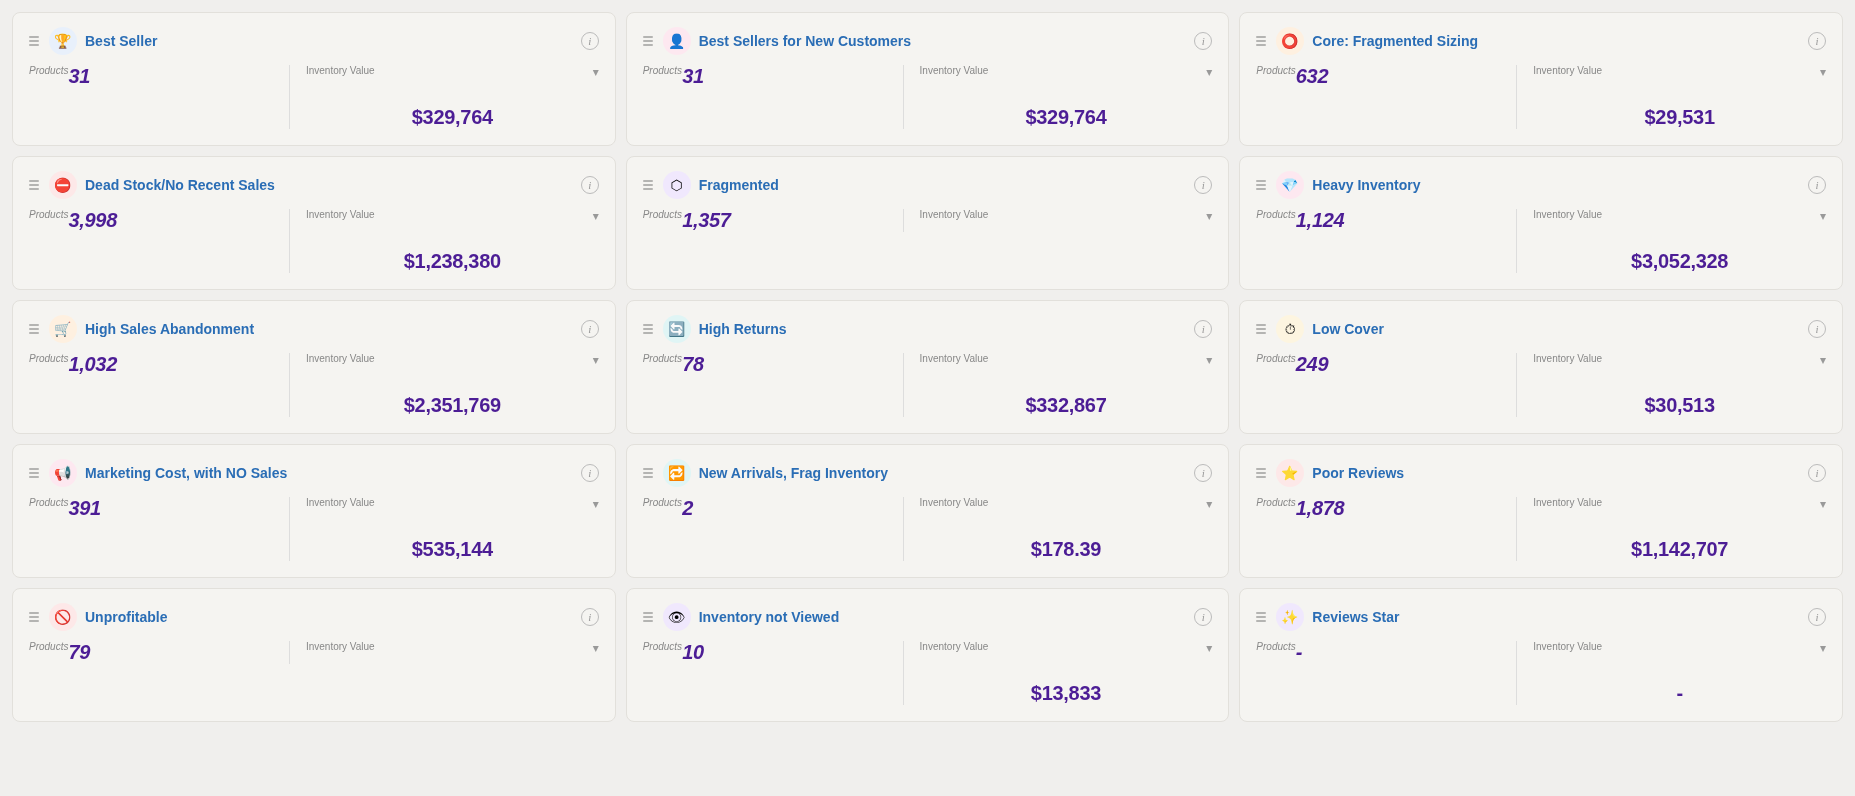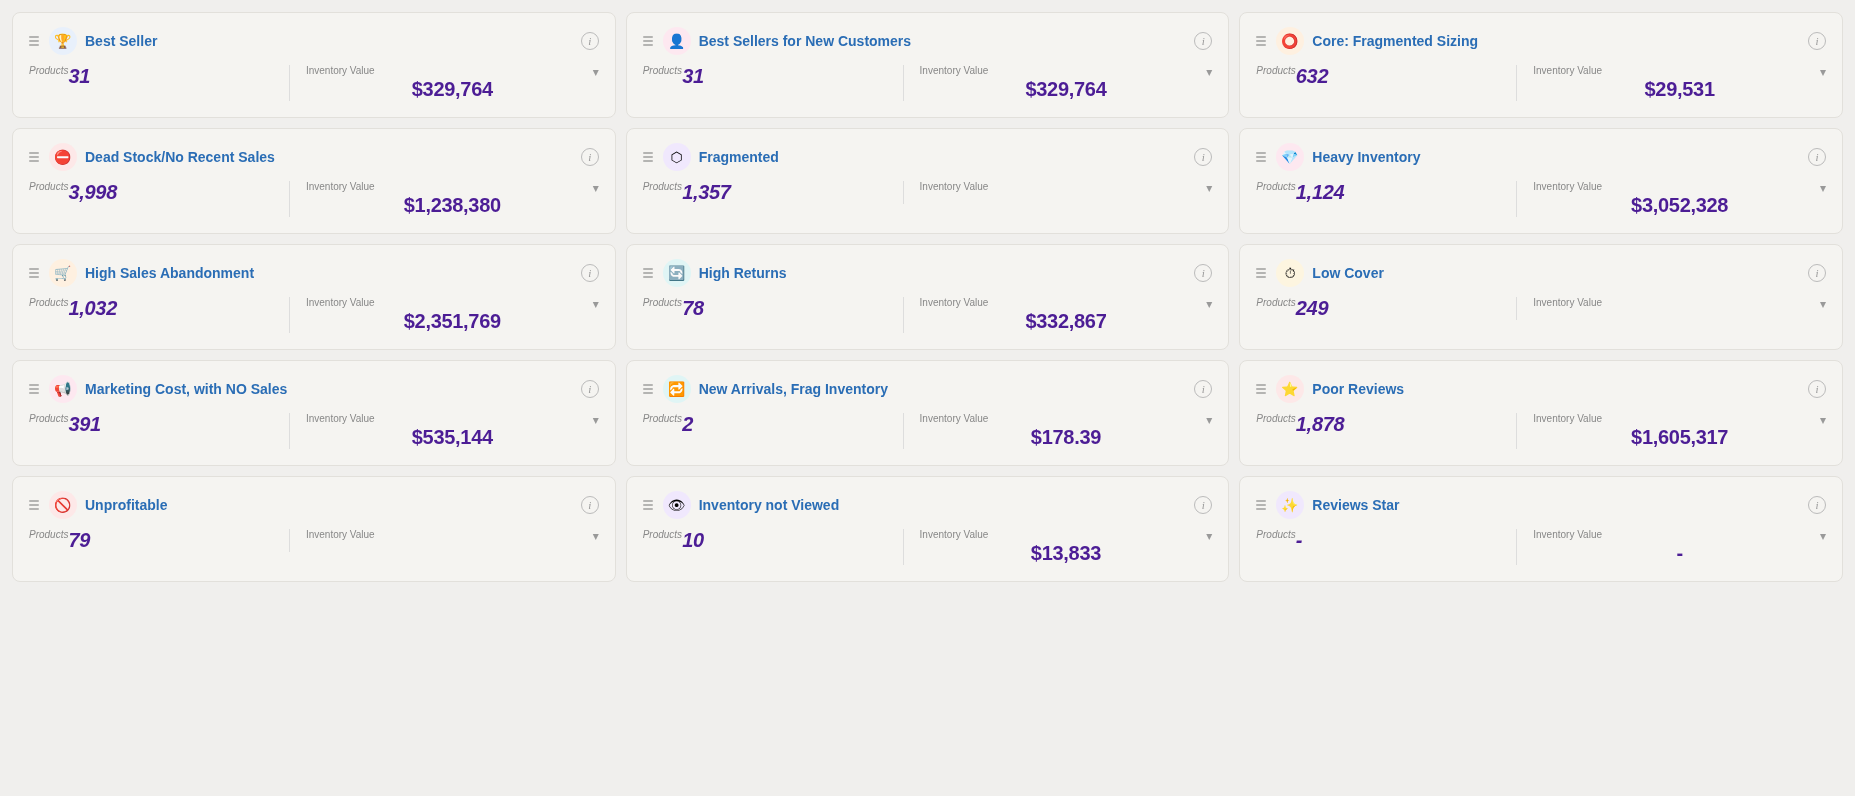--- a/index.html
+++ b/index.html
@@ -106,20 +106,21 @@
       width: 1px;
       background: #ddd;
       margin: 0 16px;
       align-self: stretch;
     }
     .metric-right {
       display: flex;
       flex-direction: column;
       flex: 1.2;
       position: relative;
+      gap: 28px;
     }
     .dropdown-arrow {
       position: absolute;
       right: 0;
       top: 0;
       color: #999;
       font-size: 12px;
       cursor: pointer;
     }
     
@@ -356,20 +357,21 @@
       <div class="info-icon">i</div>
     </div>
     <div class="card-metrics">
       <div class="metric">
         <span class="metric-label">Products</span>
         <span class="metric-value">249</span>
       </div>
       <div class="metric-divider"></div>
       <div class="metric-right">
         <span class="metric-label">Inventory Value</span>
+        <span class="metric-value">$30,513</span>
         <span class="dropdown-arrow">▾</span>
       </div>
     </div>
   </div>
     <div class="card">
     <div class="card-header">
       <div class="card-title-group">
         <div class="drag-handle">
           <span></span>
             <span></span>
@@ -433,21 +435,21 @@
       <div class="info-icon">i</div>
     </div>
     <div class="card-metrics">
       <div class="metric">
         <span class="metric-label">Products</span>
         <span class="metric-value">1,878</span>
       </div>
       <div class="metric-divider"></div>
       <div class="metric-right">
         <span class="metric-label">Inventory Value</span>
-        <span class="metric-value">$1,605,317</span>
+        <span class="metric-value">$1,142,707</span>
         <span class="dropdown-arrow">▾</span>
       </div>
     </div>
   </div>
     <div class="card">
     <div class="card-header">
       <div class="card-title-group">
         <div class="drag-handle">
           <span></span>
             <span></span>

